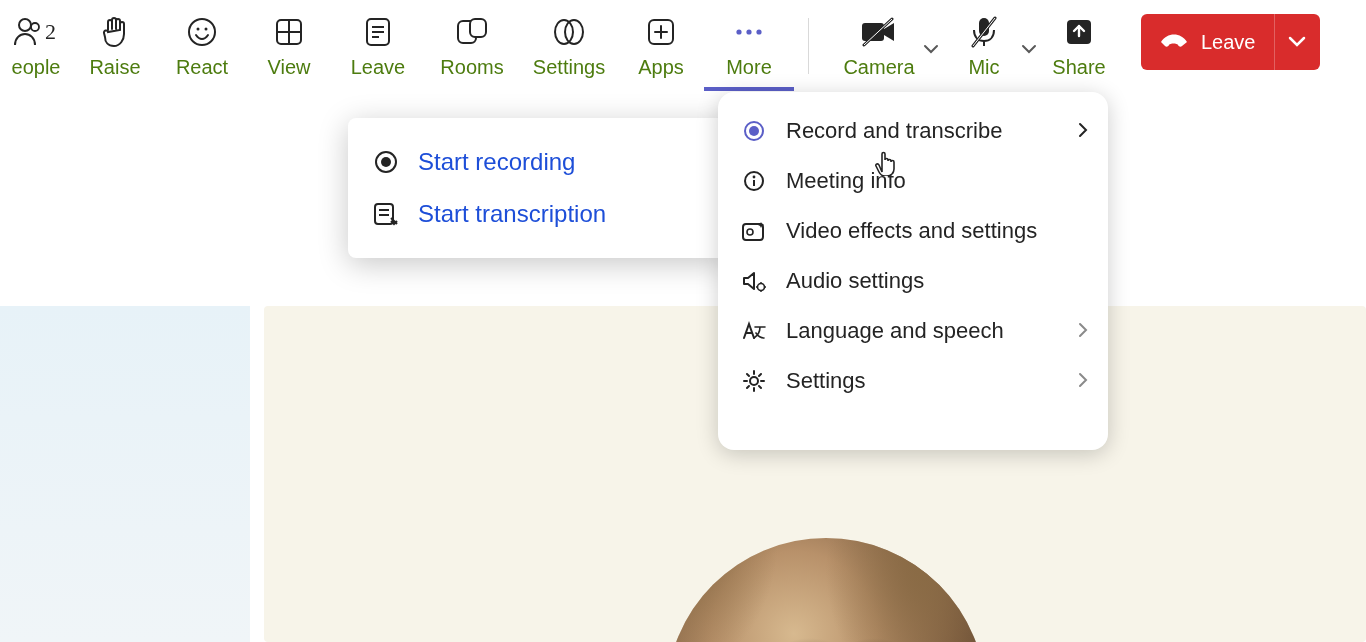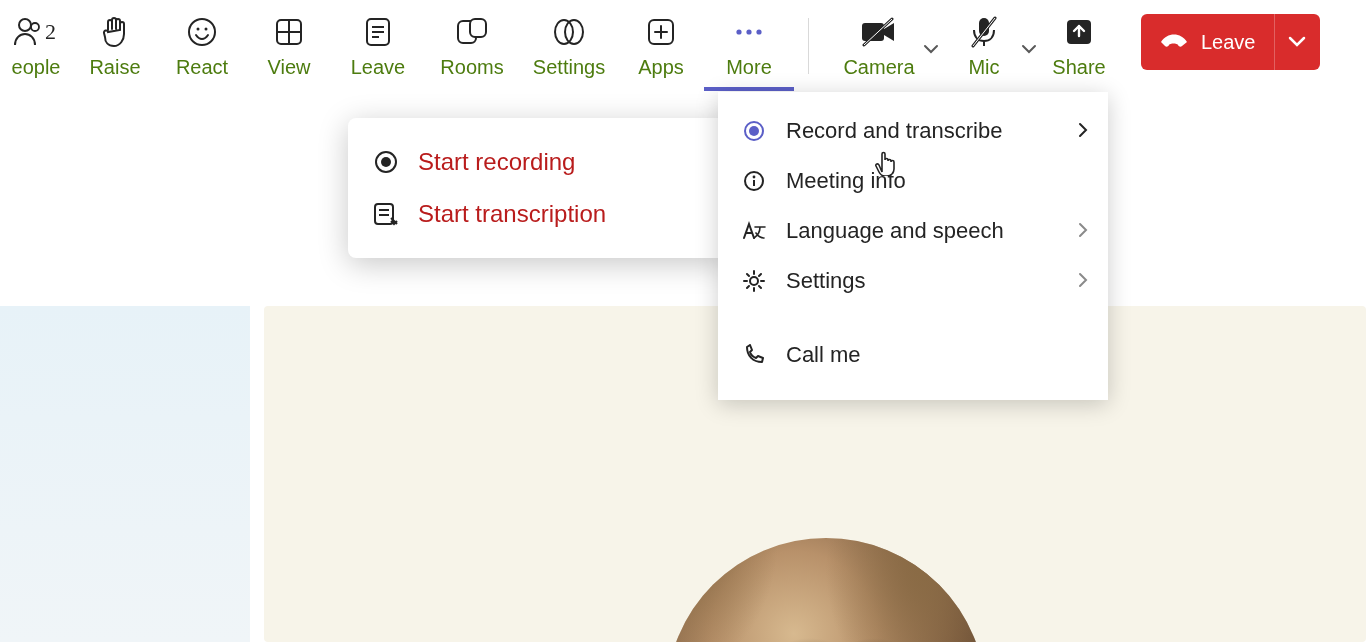--- a/index.html
+++ b/index.html
@@ -100,21 +100,21 @@
   }
 
   
   .more-menu {
     position:absolute;
     top:92px;
     left:718px;
     width:390px;
     background:#ffffff;
     box-shadow: 0 4px 22px rgba(0,0,0,0.2);
-    border-radius:0;
+    border-radius:16px;
     padding: 14px 0 20px 0;
     z-index:30;
   }
   .menu-item{
     display:flex;
     align-items:center;
     padding:12px 22px;
     font-size:22px;
     color:#242424;
     cursor:pointer;
@@ -144,21 +144,21 @@
     box-shadow:0 6px 30px rgba(0,0,0,0.22);
     border-radius:8px;
     padding:18px 0;
     z-index:25;
   }
   .sub-item{
     display:flex;
     align-items:center;
     padding:12px 24px;
     font-size:24px;
-    color:#b91c1c;
+    color:#1d4ed8;
     cursor:pointer;
     gap:18px;
   }
   .sub-item .mi-icon{ width:28px; display:flex; justify-content:center; }
 
   
   .cursor{
     position:absolute;
     left:873px;
     top:142px;
@@ -418,21 +418,41 @@
     <span class="mi-icon">
       <svg width="22" height="22" viewBox="0 0 22 22">
           <circle cx="11" cy="11" r="9" fill="none" stroke="#242424" stroke-width="2"></circle>
           <circle cx="11" cy="7" r="1.4" fill="#242424"></circle>
           <line x1="11" y1="10" x2="11" y2="16" stroke="#242424" stroke-width="2"></line>
         </svg>
     </span>
     <span>Meeting info</span>
   </div>
 
-
+  <div class="menu-item">
+    <span class="mi-icon">
+      <svg width="26" height="22" viewBox="0 0 26 22">
+          <rect x="2" y="4" width="20" height="16" rx="3" fill="none" stroke="#242424" stroke-width="2"></rect>
+          <circle cx="9" cy="12" r="3" fill="none" stroke="#242424" stroke-width="1.6"></circle>
+          <path d="M20 2l1 2 2 1-2 1-1 2-1-2-2-1 2-1z" fill="#242424"></path>
+        </svg>
+    </span>
+    <span>Video effects and settings</span>
+  </div>
+
+  <div class="menu-item">
+    <span class="mi-icon">
+      <svg width="26" height="24" viewBox="0 0 26 24">
+          <path d="M3 9v6h4l6 5V4L7 9z" fill="none" stroke="#242424" stroke-width="2" stroke-linejoin="round"></path>
+          <circle cx="20" cy="18" r="3.5" fill="none" stroke="#242424" stroke-width="1.6"></circle>
+          <path d="M20 14v-1m0 10v-1m4-4h1m-10 0h1" stroke="#242424" stroke-width="1.4"></path>
+        </svg>
+    </span>
+    <span>Audio settings</span>
+  </div>
 
   <div class="menu-item">
     <span class="mi-icon">
       <svg width="26" height="22" viewBox="0 0 26 22">
           <path d="M3 18L8 4l5 14M5 13h6" fill="none" stroke="#242424" stroke-width="2" stroke-linecap="round"></path>
           <path d="M14 7h10M19 7c0 5-3 9-6 11m2-5c2 3 5 5 8 5" fill="none" stroke="#242424" stroke-width="1.6" stroke-linecap="round"></path>
         </svg>
     </span>
     <span>Language and speech</span>
     <span class="mi-chevron">
@@ -452,28 +472,20 @@
     <span>Settings</span>
     <span class="mi-chevron">
       <svg width="10" height="16" viewBox="0 0 10 16">
           <path d="M2 2l6 6-6 6" fill="none" stroke="#8a8a8a" stroke-width="2" stroke-linecap="round"></path>
         </svg>
     </span>
   </div>
 
   <div class="menu-gap"></div>
 
-  <div class="menu-item">
-    <span class="mi-icon">
-      <svg width="22" height="22" viewBox="0 0 22 22">
-          <path d="M4 3c0 9 6 15 15 15l1-4-5-2-2 2c-3-1-5-3-6-6l2-2-2-5z" fill="none" stroke="#242424" stroke-width="2" stroke-linejoin="round"></path>
-        </svg>
-    </span>
-    <span>Call me</span>
-  </div>
 
 </div>
 
 <div class="cursor">
   <svg width="30" height="34" viewBox="0 0 30 34">
     <path d="M9 30V12c0-2 3-2 3 0v6c0-2 3-2 3 0v1c0-2 3-2 3 0v1c0-2 3-2 3 0v7c0 4-3 7-7 7h-2c-3 0-5-2-6-4l-3-6c-1-2 2-3 3-1z" fill="#ffffff" stroke="#242424" stroke-width="1.6"></path>
   </svg>
 </div>
 
 </body></html>

